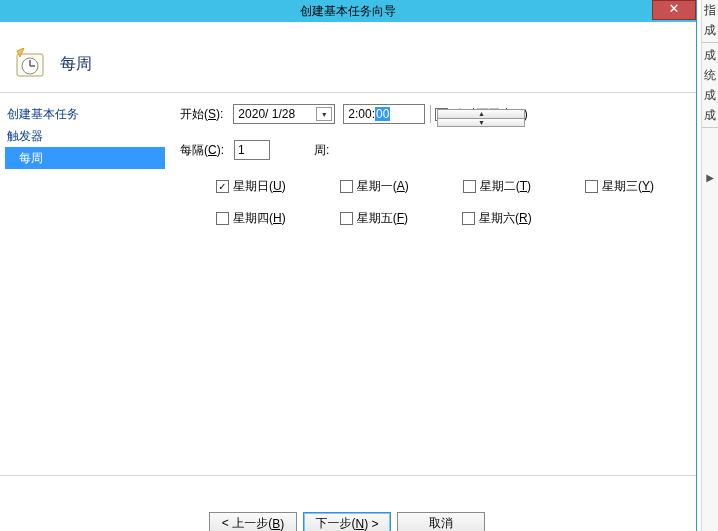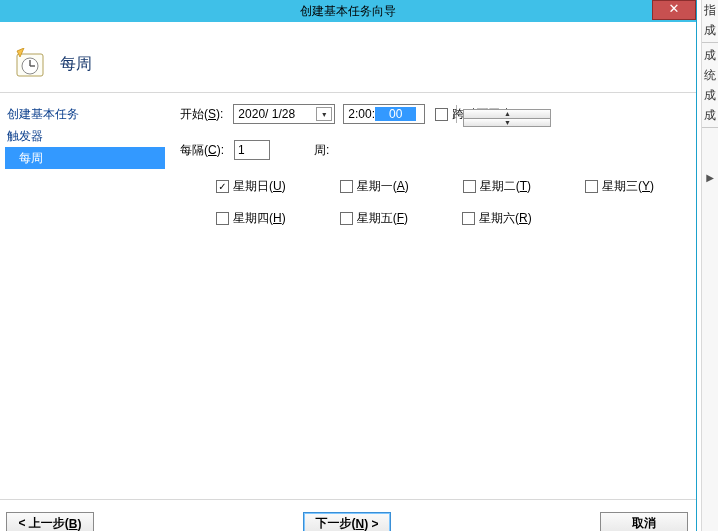--- a/index.html
+++ b/index.html
@@ -182,21 +182,21 @@
     display: flex; align-items: center; justify-content: center;
     font-size: 8px; color: #333;
   }
   .date-field .val { padding-left: 2px; }
 
   .time-field { width: 82px; gap: 40px; }
   .time-field .val { flex: 1 1 auto; padding-left: 4px; display: inline-flex; align-items: center; }
   .time-field .sel {
     background: #3399ff;
     color: #fff;
-    padding: 0 14px;
+    padding: 0 1px;
   }
   .spinner {
     width: 16px;
     height: 18px;
     display: flex;
     flex-direction: column;
     border-left: 1px solid #b0b0b0;
   }
   .spinner .btn {
     flex: 1 1 0;
@@ -232,28 +232,27 @@
     font-family: Arial, sans-serif;
   }
   .chk .box.checked::after { content: "✓"; font-size: 10px; }
   .chk .txt .ul { text-decoration: underline; }
 
   .days-row .chk { margin-right: 18px; padding-left: 36px; }
 
   
   .footer {
     flex: 0 0 auto;
-    height: 32px;
+    height: 56px;
     border-top: 1px solid #d8d8d8;
     display: flex;
-    justify-content: space-between;
+    justify-content: center;
     align-items: flex-end;
     padding: 0 8px 0 0;
     box-sizing: border-box;
-    font-weight: bold;
   }
   .btn {
     height: 23px;
     min-width: 88px;
     padding: 0 10px;
     margin-left: 6px;
     border: 1px solid #8a8a8a;
     background: linear-gradient(#fafafa,#e8e8e8);
     font-size: 12px;
     display: inline-flex;

